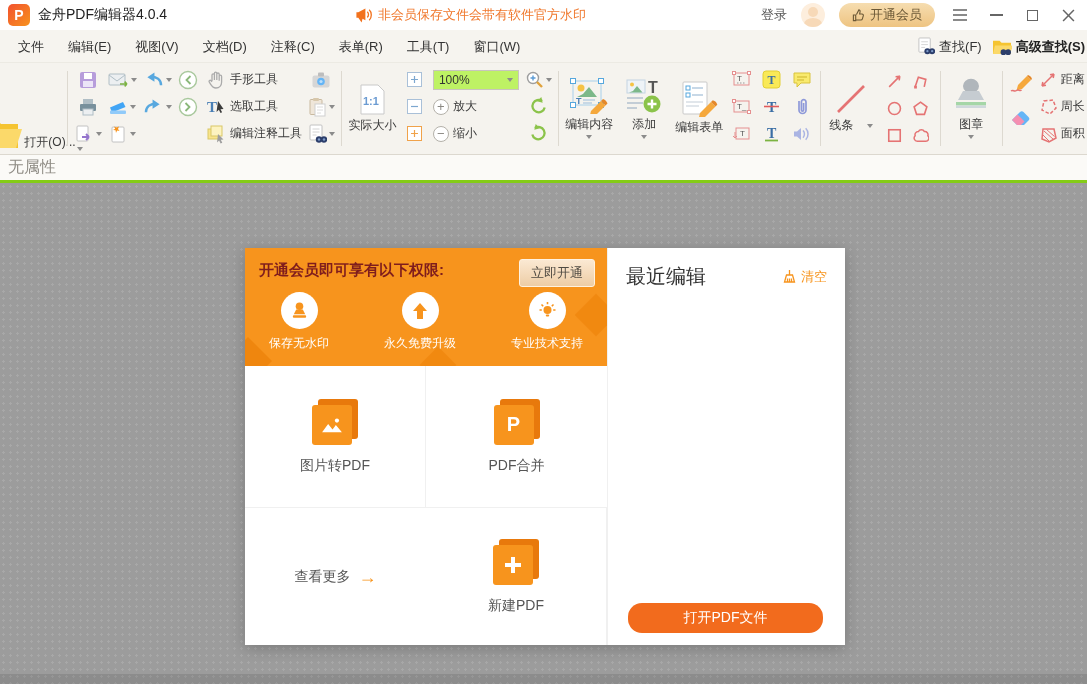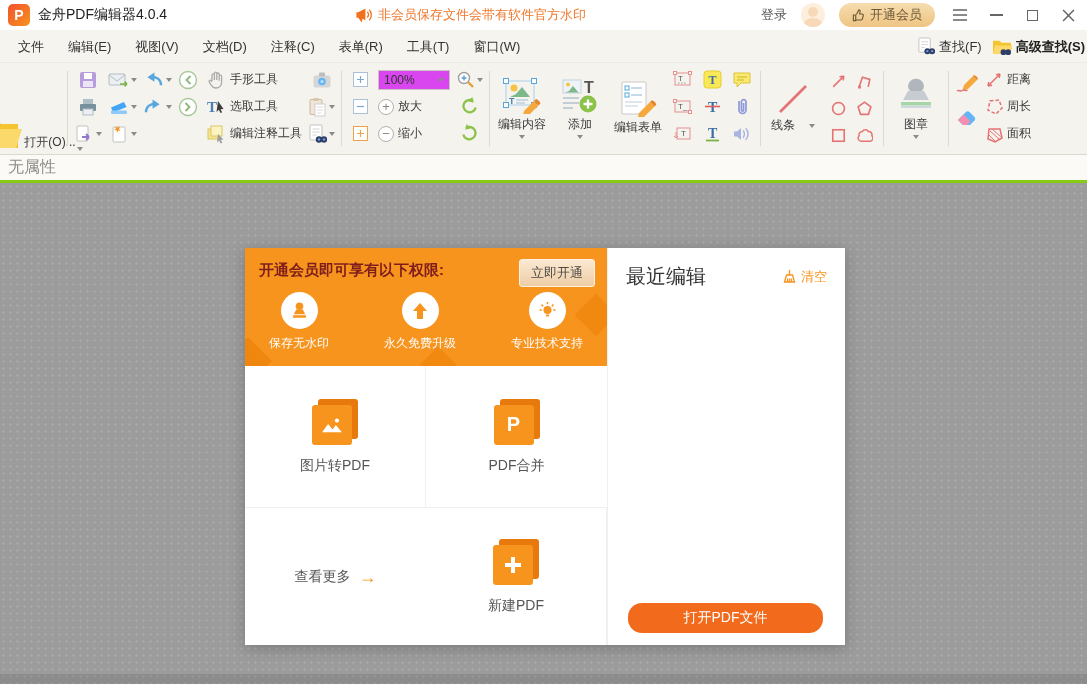--- a/index.html
+++ b/index.html
@@ -33,21 +33,21 @@
   
   .toolbar { position:absolute; top:63px; left:0; right:0; height:92px; background:#f5f3ee; border-bottom:1px solid #dcd8cf; display:flex; align-items:stretch; padding:3px 2px; }
   .tb-sec { display:flex; flex-direction:column; padding:0 3px; }
   .tb-divider { width:1px; background:#ddd9d0; margin:5px 3px; }
   .ibtn { min-width:24px; height:27px; display:flex; align-items:center; justify-content:center; gap:2px; }
   .tool-row { display:flex; align-items:center; gap:4px; height:27px; }
   .tool-label { font-size:12px; color:#3a3a3a; white-space:nowrap; }
   .caret { width:0; height:0; border-left:3.5px solid transparent; border-right:3.5px solid transparent; border-top:4px solid #8b8b8b; display:inline-block; }
   .big-open { width:62px; align-items:flex-end; display:flex; flex-direction:row; justify-content:center; gap:1px; }
   .big-btn { width:58px; display:flex; flex-direction:column; align-items:center; justify-content:center; gap:2px; }
-  .zoom-box { width:72px; height:20px; background:#d946ef; border:1px solid #c8c5bd; display:flex; align-items:center; justify-content:space-between; padding:0 5px; font-size:12px; color:#333; }
+  .zoom-box { width:86px; height:20px; background:#bef264; border:1px solid #c8c5bd; display:flex; align-items:center; justify-content:space-between; padding:0 5px; font-size:12px; color:#333; }
   .circle-ico { width:16px; height:16px; border-radius:50%; border:1px solid #b4b1a9; color:#8a8781; font-size:13px; line-height:14px; text-align:center; background:#fff; }
   .fit-icon { width:15px; height:15px; border:1px solid #a9c0d8; background:#fff; display:flex; align-items:center; justify-content:center; }
   .fit-icon.active { border-color:#f0a24a; }
   .shape-grid { display:grid; grid-template-columns:26px 26px; grid-auto-rows:27px; align-items:center; justify-items:center; }
 
   
   .propbar { position:absolute; top:155px; left:0; right:0; height:28px; background:#fbfaf7; border-bottom:3px solid #84cc16; display:flex; align-items:center; padding:0 8px; font-size:16px; color:#8f8c85; }
 
   
   .workspace { position:absolute; top:183px; left:0; right:0; bottom:0; background-color:#9c9c9c; background-image:radial-gradient(rgba(255,255,255,.12) 1px, transparent 1.4px); background-size:7px 7px; }
@@ -318,20 +318,29 @@
           <circle cx="11" cy="15.5" r="3.2" fill="#2c3e6b"></circle>
           <circle cx="16" cy="15.5" r="3.2" fill="#2c3e6b"></circle>
           <circle cx="11" cy="15.5" r="1.2" fill="#7f9ccb"></circle>
           <circle cx="16" cy="15.5" r="1.2" fill="#7f9ccb"></circle>
         </svg>
       <i class="caret"></i>
     </div>
   </div>
   <div class="tb-divider"></div>
 
+  <div class="tb-sec big-btn">
+    <span>
+      <svg width="27" height="31" viewBox="0 0 27 31">
+          <path d="M2 1h17l6 6v23H2z" fill="#fff" stroke="#c9c9c9"></path>
+          <text x="4" y="21" font-size="11" font-weight="bold" fill="#6b9bd2">1:1</text>
+        </svg>
+    </span>
+    <span class="tool-label">实际大小</span>
+  </div>
 
   <div class="tb-sec">
     <div class="ibtn">
         <span class="fit-icon">
           <svg width="9" height="9" viewBox="0 0 9 9">
             <path d="M1 4.5h7M4.5 1v7" stroke="#7ca7cf" stroke-width="1.2"></path>
           </svg>
         </span>
       </div>
     <div class="ibtn">

